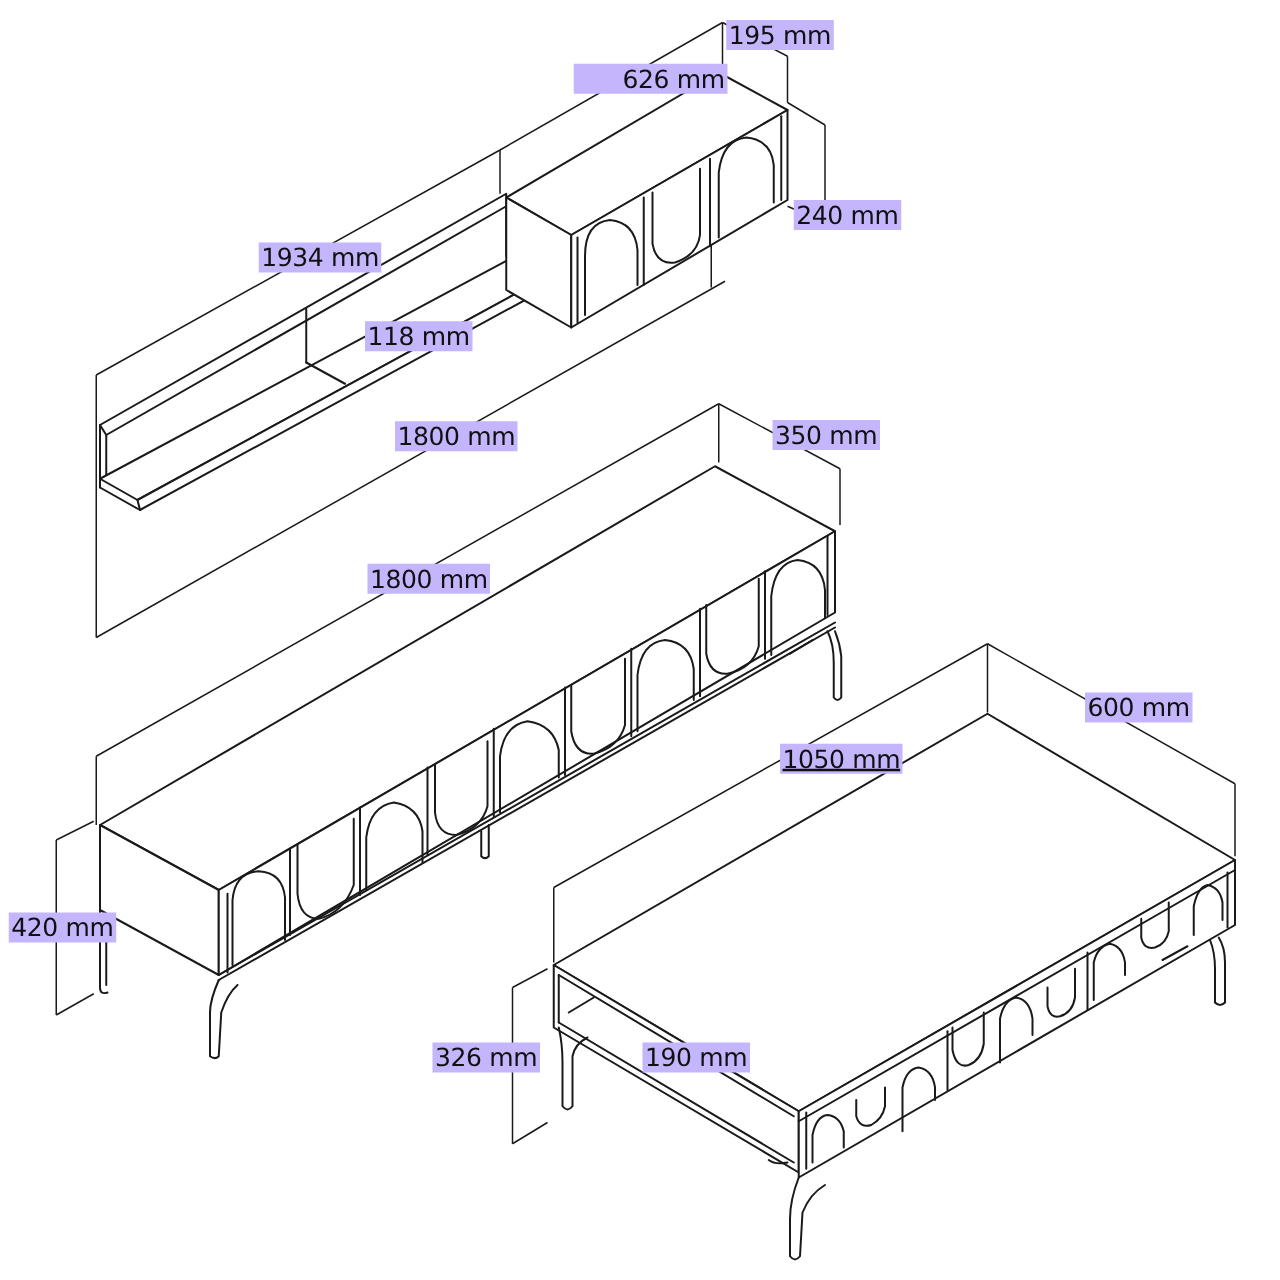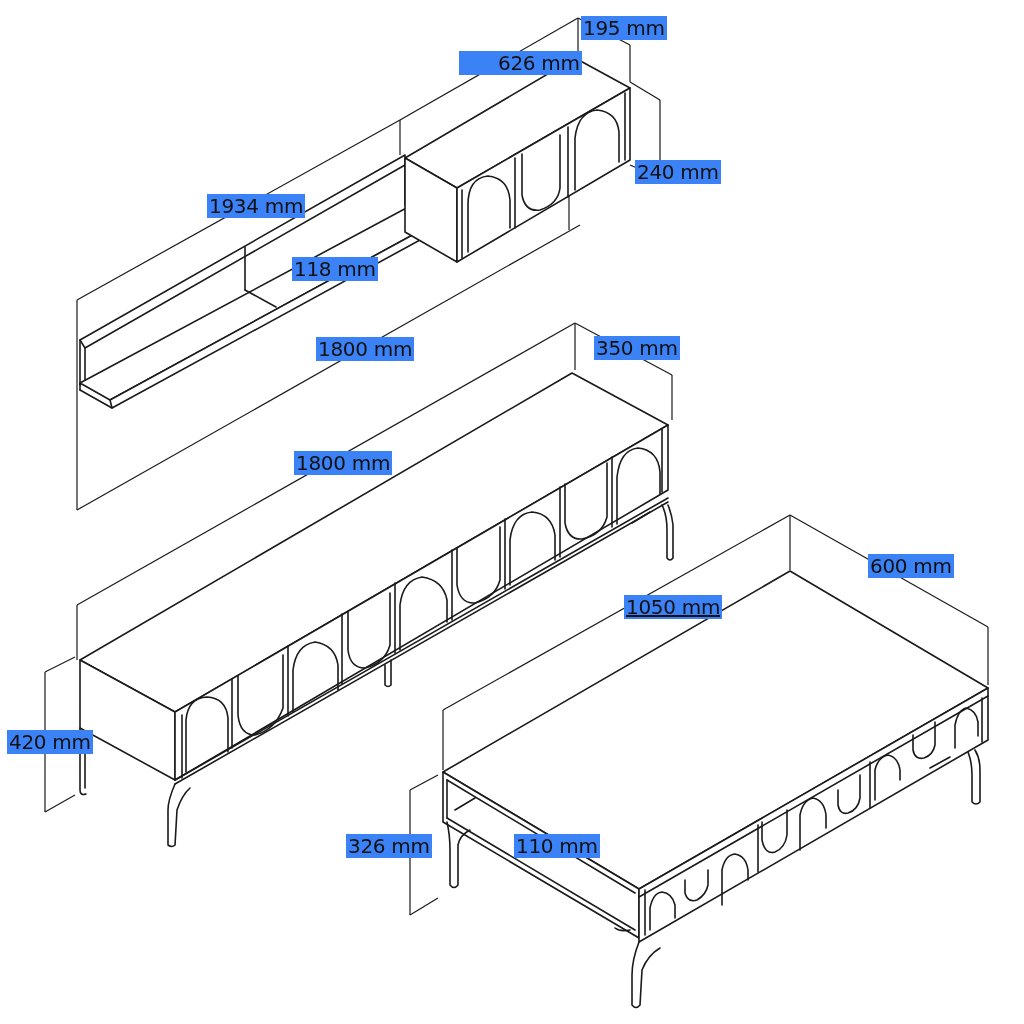--- a/index.html
+++ b/index.html
@@ -1,21 +1,21 @@
 <!DOCTYPE html>
 <html><head>
 <meta charset="utf-8">
 <style>
   html, body { margin: 0; padding: 0; background: #ffffff; }
   body { width: 1024px; height: 1024px; overflow: hidden; position: relative; font-family: "DejaVu Sans", sans-serif; }
   svg.drawing { position: absolute; left: 0; top: 0; width: 1024px; height: 1024px; }
   svg.drawing .ln { stroke: #1a1a1a; stroke-width: 1.6; fill: none; stroke-linejoin: round; stroke-linecap: round; }
   svg.drawing .dim { stroke: #1a1a1a; stroke-width: 1.2; fill: none; }
   svg.drawing .fillw { fill: #ffffff; }
-  .label { position: absolute; background: #3b82f6; color: #111; font-family: "DejaVu Sans", sans-serif; font-size: 20px; line-height: 24px; padding: 0 2px; white-space: nowrap; letter-spacing: -0.3px; }
+  .label { position: absolute; background: #c4b5fd; color: #111; font-family: "DejaVu Sans", sans-serif; font-size: 20px; line-height: 24px; padding: 0 2px; white-space: nowrap; letter-spacing: -0.3px; }
 </style>
 </head>
 <body>
 
 <svg class="drawing" viewBox="0 0 1024 1024" xmlns="http://www.w3.org/2000/svg">
 
   <g>
 
     <line class="dim" x1="77" y1="300" x2="400" y2="120"></line>
     <line class="dim" x1="77" y1="300" x2="77" y2="510"></line>
@@ -149,20 +149,20 @@
   </g>
 </svg>
 
 <div class="label" style="left:581px;top:16px;">195 mm</div>
 <div class="label" style="left:459px;top:51px;padding-left:39px;">626 mm</div>
 <div class="label" style="left:635px;top:124px;margin-top:36px;">240 mm</div>
 <div class="label" style="left:207px;top:194px;">1934 mm</div>
 <div class="label" style="left:280px;top:257px;margin-left:12px;">118 mm</div>
 <div class="label" style="left:316px;top:337px;">1800 mm</div>
 
-<div class="label" style="left:594px;top:336px;">350 mm</div>
+<div class="label" style="left:618px;top:336px;">350 mm</div>
 <div class="label" style="left:294px;top:451px;">1800 mm</div>
 <div class="label" style="left:7px;top:730px;">420 mm</div>
 
 <div class="label" style="left:868px;top:554px;">600 mm</div>
 <div class="label" style="left:624px;top:595px;text-decoration:underline;">1050 mm</div>
 <div class="label" style="left:346px;top:834px;">326 mm</div>
-<div class="label" style="left:514px;top:834px;">110 mm</div>
+<div class="label" style="left:514px;top:834px;">190 mm</div>
 
 </body></html>

